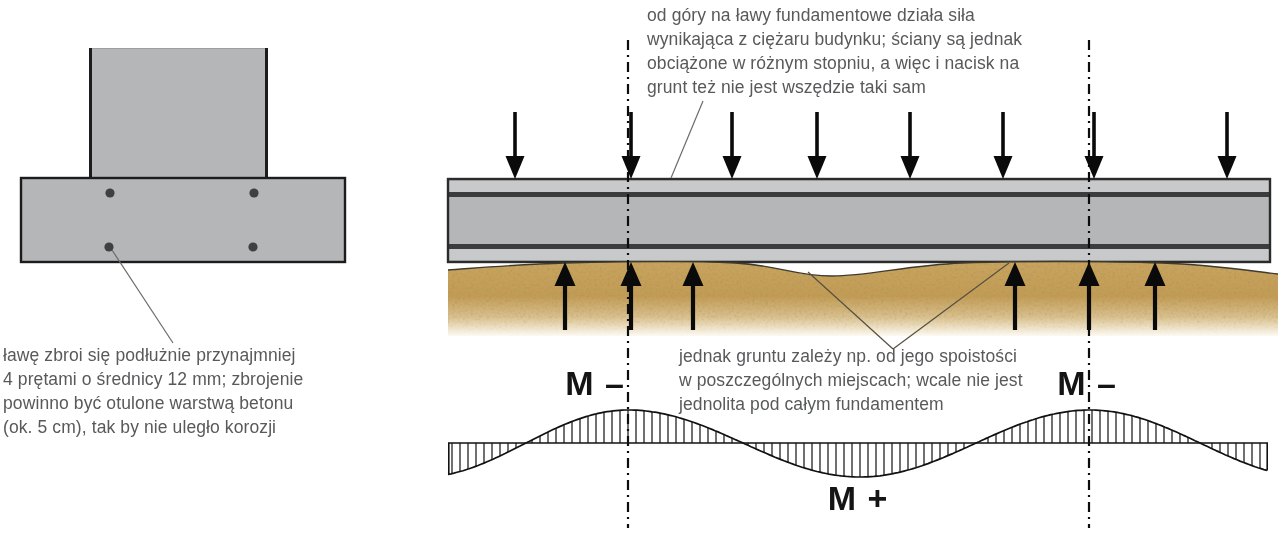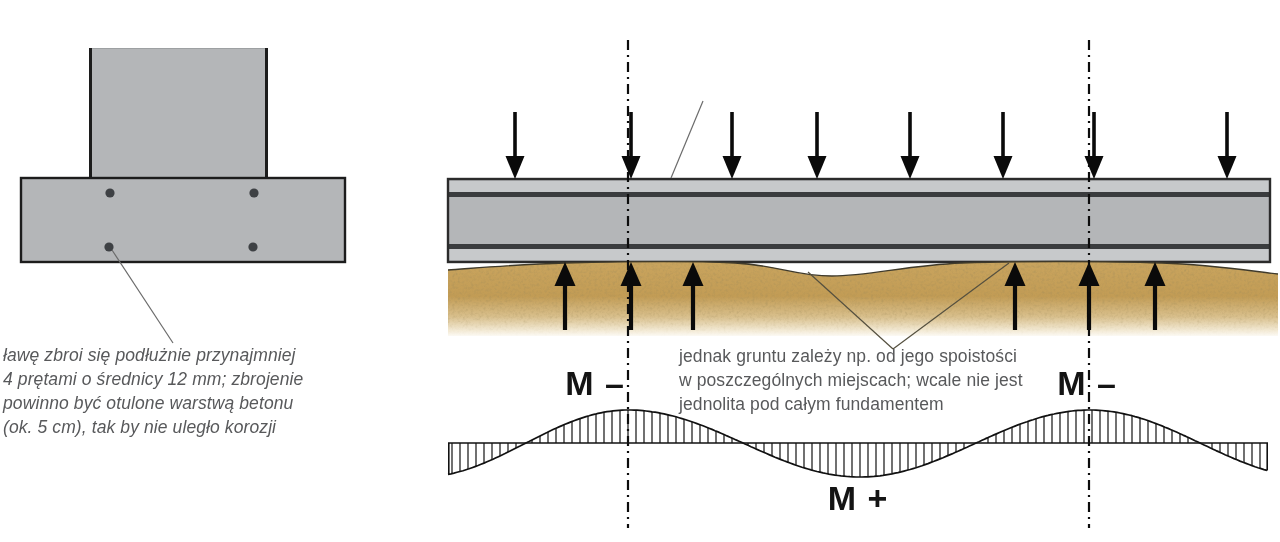--- a/index.html
+++ b/index.html
@@ -10,21 +10,21 @@
   svg.art{position:absolute;left:0;top:0;}
   .note{
     position:absolute;
     color:#58595b;
     font-size:17.5px;
     line-height:24px;
     white-space:pre-line;
     letter-spacing:0.1px;
   }
   .note-top{left:647px;top:3px;width:420px;}
-  .note-rebar{left:3px;top:343px;width:370px;font-style:italic;}
+  .note-rebar{left:3px;top:343px;width:370px;}
   .note-reaction{left:679px;top:344px;width:380px;}
   .mlabel{
     position:absolute;
     color:#141414;
     font-size:34px;
     font-weight:bold;
     text-align:center;
     letter-spacing:1px;
   }
   .mneg-left{left:553px;top:364px;width:84px;}
@@ -225,20 +225,24 @@
         <line x1="1244" y1="443" x2="1244" y2="462.65003478015905" stroke="#111" stroke-width="1.2"></line>
         <line x1="1252" y1="443" x2="1252" y2="465.6326032335677" stroke="#111" stroke-width="1.2"></line>
         <line x1="1260" y1="443" x2="1260" y2="468.3318091903689" stroke="#111" stroke-width="1.2"></line>
         <line x1="448.8" y1="443" x2="448.8" y2="474.24072055212264" stroke="#111" stroke-width="1.6"></line>
         <line x1="1267.2" y1="443" x2="1267.2" y2="470.49017536680645" stroke="#111" stroke-width="1.6"></line>
         <line x1="448" y1="443" x2="1268" y2="443" stroke="#111" stroke-width="1.7"></line>
         <path d="M448,474.4L451,473.8L454,473.1L457,472.3L460,471.5L463,470.7L466,469.7L469,468.8L472,467.7L475,466.6L478,465.5L481,464.3L484,463.1L487,461.8L490,460.5L493,459.2L496,457.8L499,456.4L502,455.0L505,453.6L508,452.1L511,450.6L514,449.1L517,447.6L520,446.1L523,444.5L526,443.0L529,441.5L532,439.9L535,438.4L538,436.9L541,435.4L544,433.9L547,432.5L550,431.0L553,429.6L556,428.2L559,426.9L562,425.6L565,424.3L568,423.1L571,421.9L574,420.7L577,419.6L580,418.6L583,417.6L586,416.6L589,415.8L592,414.9L595,414.2L598,413.4L601,412.8L604,412.2L607,411.7L610,411.3L613,410.9L616,410.6L619,410.3L622,410.1L625,410.0L628,410.0L631,410.0L634,410.1L637,410.2L640,410.4L643,410.7L646,411.0L649,411.3L652,411.8L655,412.2L658,412.7L661,413.3L664,413.9L667,414.6L670,415.3L673,416.0L676,416.8L679,417.7L682,418.6L685,419.5L688,420.5L691,421.5L694,422.5L697,423.6L700,424.7L703,425.8L706,427.0L709,428.2L712,429.4L715,430.7L718,431.9L721,433.2L724,434.5L727,435.9L730,437.2L733,438.5L736,439.9L739,441.2L742,442.6L745,444.0L748,445.3L751,446.7L754,448.0L757,449.4L760,450.7L763,452.0L766,453.3L769,454.6L772,455.9L775,457.2L778,458.4L781,459.6L784,460.8L787,461.9L790,463.0L793,464.1L796,465.2L799,466.2L802,467.2L805,468.1L808,469.0L811,469.9L814,470.7L817,471.5L820,472.2L823,472.9L826,473.5L829,474.1L832,474.6L835,475.1L838,475.5L841,475.9L844,476.2L847,476.5L850,476.7L853,476.8L856,477.0L859,477.0L862,477.0L865,476.9L868,476.8L871,476.6L874,476.4L877,476.1L880,475.8L883,475.4L886,474.9L889,474.4L892,473.9L895,473.2L898,472.6L901,471.9L904,471.1L907,470.3L910,469.5L913,468.6L916,467.7L919,466.7L922,465.7L925,464.6L928,463.6L931,462.4L934,461.3L937,460.1L940,458.9L943,457.7L946,456.4L949,455.1L952,453.9L955,452.5L958,451.2L961,449.9L964,448.5L967,447.2L970,445.8L973,444.4L976,443.0L979,441.7L982,440.3L985,438.9L988,437.6L991,436.2L994,434.9L997,433.6L1000,432.3L1003,431.0L1006,429.7L1009,428.5L1012,427.3L1015,426.1L1018,424.9L1021,423.8L1024,422.7L1027,421.7L1030,420.6L1033,419.7L1036,418.7L1039,417.8L1042,416.9L1045,416.1L1048,415.4L1051,414.6L1054,414.0L1057,413.3L1060,412.8L1063,412.3L1066,411.8L1069,411.4L1072,411.0L1075,410.7L1078,410.4L1081,410.3L1084,410.1L1087,410.0L1090,410.0L1093,410.0L1096,410.1L1099,410.3L1102,410.5L1105,410.8L1108,411.1L1111,411.5L1114,411.9L1117,412.4L1120,413.0L1123,413.6L1126,414.3L1129,415.0L1132,415.7L1135,416.6L1138,417.4L1141,418.4L1144,419.3L1147,420.3L1150,421.4L1153,422.5L1156,423.6L1159,424.7L1162,425.9L1165,427.2L1168,428.4L1171,429.7L1174,431.0L1177,432.3L1180,433.7L1183,435.1L1186,436.4L1189,437.8L1192,439.2L1195,440.7L1198,442.1L1201,443.5L1204,444.9L1207,446.3L1210,447.8L1213,449.2L1216,450.6L1219,451.9L1222,453.3L1225,454.7L1228,456.0L1231,457.3L1234,458.6L1237,459.8L1240,461.1L1243,462.3L1246,463.4L1249,464.5L1252,465.6L1255,466.7L1258,467.7L1261,468.6L1264,469.6L1267,470.4" fill="none" stroke="#111" stroke-width="1.7" stroke-linejoin="round"></path>
       </g>
   </svg>
 
+  <div class="note note-top">od góry na ławy fundamentowe działa siła
+wynikająca z ciężaru budynku; ściany są jednak
+obciążone w różnym stopniu, a więc i nacisk na
+grunt też nie jest wszędzie taki sam</div>
 
   <div class="note note-rebar">ławę zbroi się podłużnie przynajmniej
 4 prętami o średnicy 12 mm; zbrojenie
 powinno być otulone warstwą betonu
 (ok. 5 cm), tak by nie uległo korozji</div>
 
   <div class="note note-reaction">jednak gruntu zależy np. od jego spoistości
 w poszczególnych miejscach; wcale nie jest
 jednolita pod całym fundamentem</div>
 

